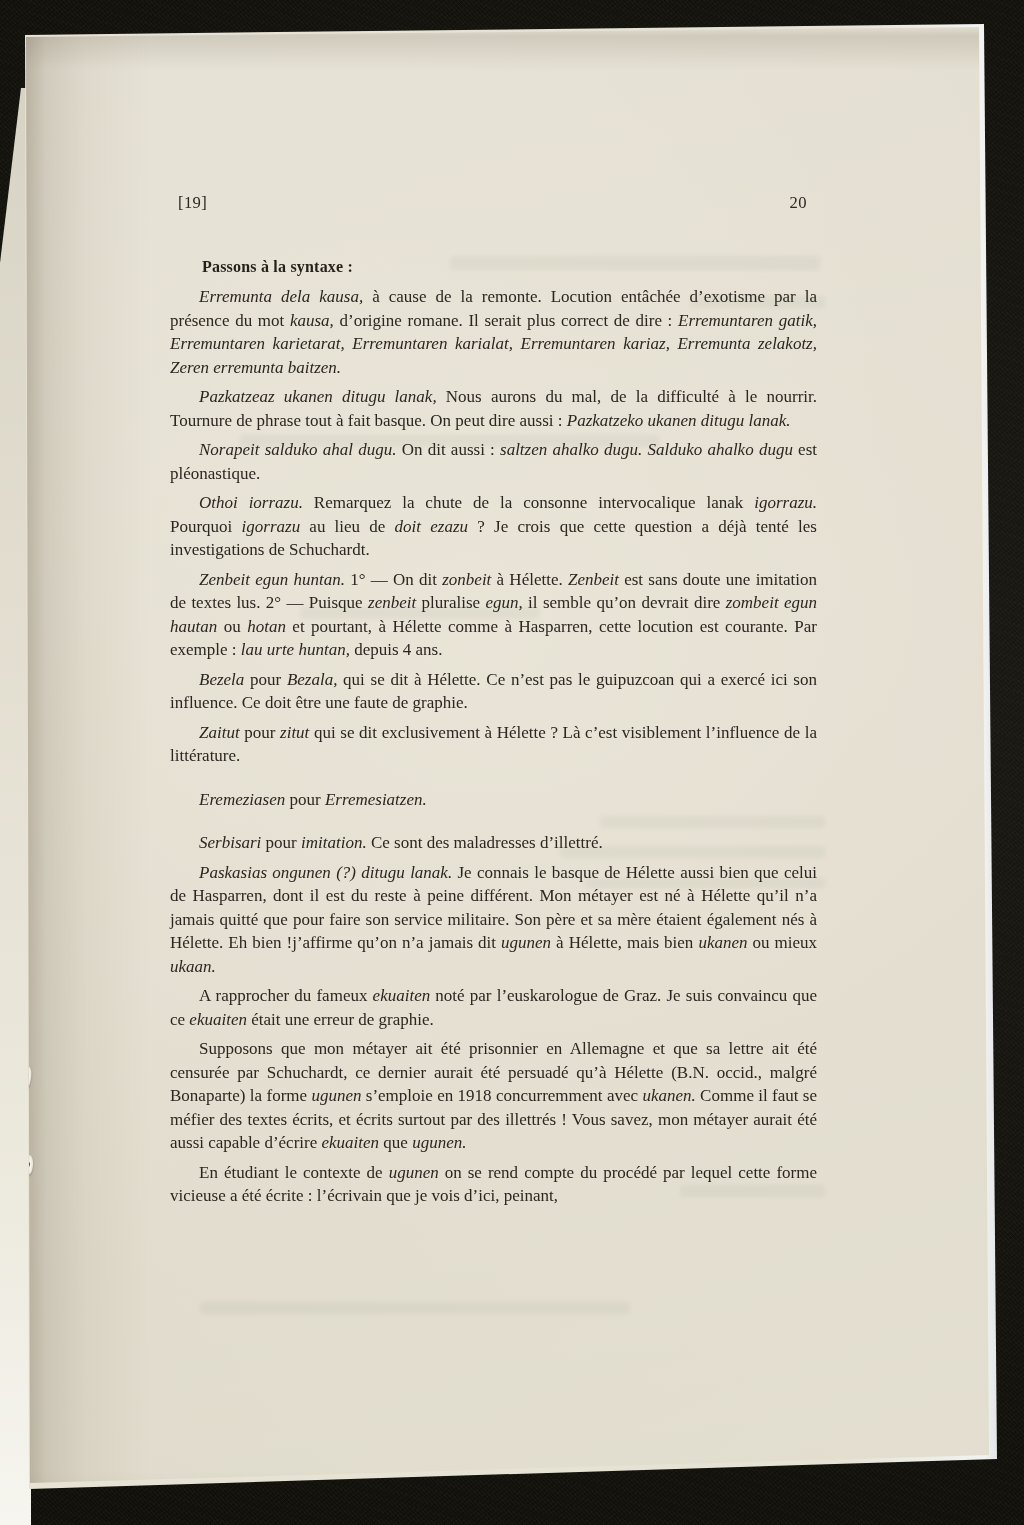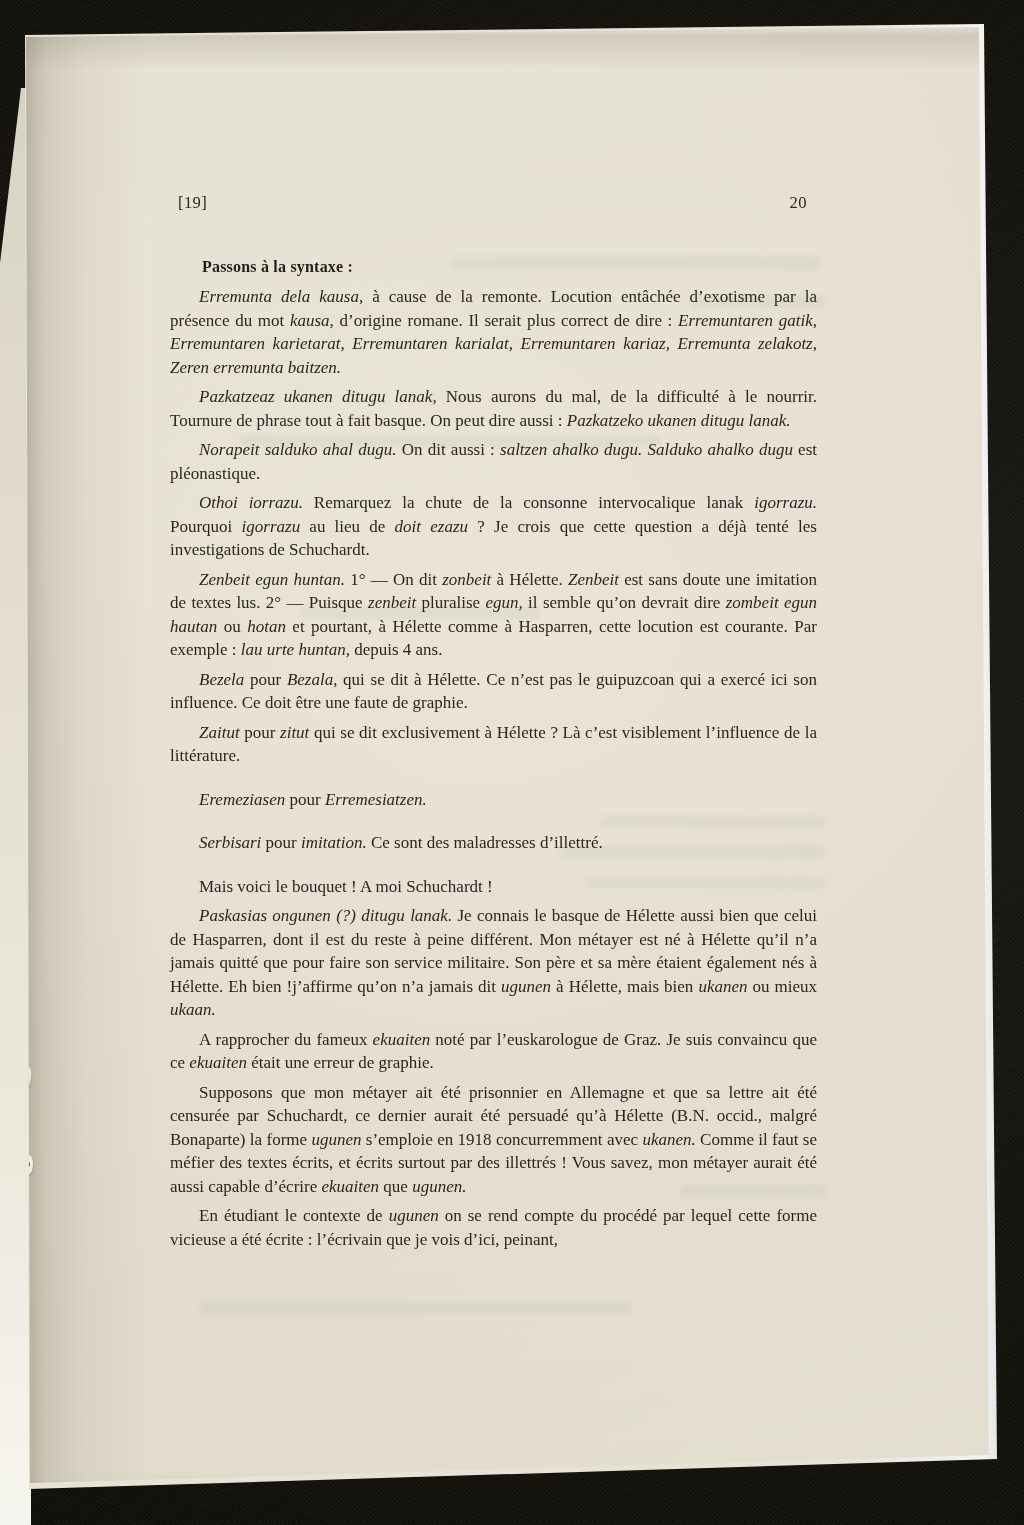--- a/index.html
+++ b/index.html
@@ -110,20 +110,19 @@
     <div id="paragraphs">
         <p class="para"><span class="it">Erremunta dela kausa,</span><span> à cause de la remonte. Locution entâchée d’exotisme par la présence du mot </span><span class="it">kausa,</span><span> d’origine romane. Il serait plus correct de dire&nbsp;: </span><span class="it">Erremuntaren gatik, Erremuntaren karietarat, Erremuntaren karialat, Erremuntaren kariaz, Erremunta zelakotz, Zeren erremunta baitzen.</span></p>
         <p class="para"><span class="it">Pazkatzeaz ukanen ditugu lanak,</span><span> Nous aurons du mal, de la difficulté à le nourrir. Tournure de phrase tout à fait basque. On peut dire aussi&nbsp;: </span><span class="it">Pazkatzeko ukanen ditugu lanak.</span></p>
         <p class="para"><span class="it">Norapeit salduko ahal dugu.</span><span> On dit aussi&nbsp;: </span><span class="it">saltzen ahalko dugu. Salduko ahalko dugu</span><span> est pléonastique.</span></p>
         <p class="para"><span class="it">Othoi iorrazu.</span><span> Remarquez la chute de la consonne intervocalique lanak </span><span class="it">igorrazu.</span><span> Pourquoi </span><span class="it">igorrazu</span><span> au lieu de </span><span class="it">doit ezazu</span><span>&nbsp;? Je crois que cette question a déjà tenté les investigations de Schuchardt.</span></p>
         <p class="para"><span class="it">Zenbeit egun huntan.</span><span> 1° — On dit </span><span class="it">zonbeit</span><span> à Hélette. </span><span class="it">Zenbeit</span><span> est sans doute une imitation de textes lus. 2° — Puisque </span><span class="it">zenbeit</span><span> pluralise </span><span class="it">egun,</span><span> il semble qu’on devrait dire </span><span class="it">zombeit egun hautan</span><span> ou </span><span class="it">hotan</span><span> et pourtant, à Hélette comme à Hasparren, cette locution est courante. Par exemple&nbsp;: </span><span class="it">lau urte huntan,</span><span> depuis 4 ans.</span></p>
         <p class="para"><span class="it">Bezela</span><span> pour </span><span class="it">Bezala,</span><span> qui se dit à Hélette. Ce n’est pas le guipuzcoan qui a exercé ici son influence. Ce doit être une faute de graphie.</span></p>
         <p class="para"><span class="it">Zaitut</span><span> pour </span><span class="it">zitut</span><span> qui se dit exclusivement à Hélette&nbsp;? Là c’est visiblement l’influence de la littérature.</span></p>
         <p class="para short"><span class="it">Eremeziasen</span><span> pour </span><span class="it">Erremesiatzen.</span></p>
         <p class="para short"><span class="it">Serbisari</span><span> pour </span><span class="it">imitation.</span><span> Ce sont des maladresses d’illettré.</span></p>
-        <p class="para short"><span>Mais voici le bouquet&nbsp;! A moi Schuchardt&nbsp;!</span></p>
         <p class="para"><span class="it">Paskasias ongunen (?) ditugu lanak.</span><span> Je connais le basque de Hélette aussi bien que celui de Hasparren, dont il est du reste à peine différent. Mon métayer est né à Hélette qu’il n’a jamais quitté que pour faire son service militaire. Son père et sa mère étaient également nés à Hélette. Eh bien&nbsp;!j’affirme qu’on n’a jamais dit </span><span class="it">ugunen</span><span> à Hélette, mais bien </span><span class="it">ukanen</span><span> ou mieux </span><span class="it">ukaan.</span></p>
         <p class="para"><span>A rapprocher du fameux </span><span class="it">ekuaiten</span><span> noté par l’euskarologue de Graz. Je suis convaincu que ce </span><span class="it">ekuaiten</span><span> était une erreur de graphie.</span></p>
         <p class="para"><span>Supposons que mon métayer ait été prisonnier en Allemagne et que sa lettre ait été censurée par Schuchardt, ce dernier aurait été persuadé qu’à Hélette (B.N. occid., malgré Bonaparte) la forme </span><span class="it">ugunen</span><span> s’emploie en 1918 concurremment avec </span><span class="it">ukanen.</span><span> Comme il faut se méfier des textes écrits, et écrits surtout par des illettrés&nbsp;! Vous savez, mon métayer aurait été aussi capable d’écrire </span><span class="it">ekuaiten</span><span> que </span><span class="it">ugunen.</span></p>
         <p class="para"><span>En étudiant le contexte de </span><span class="it">ugunen</span><span> on se rend compte du procédé par lequel cette forme vicieuse a été écrite&nbsp;: l’écrivain que je vois d’ici, peinant,</span></p>
       </div>
   </div>
 </div>
 
 </body></html>

